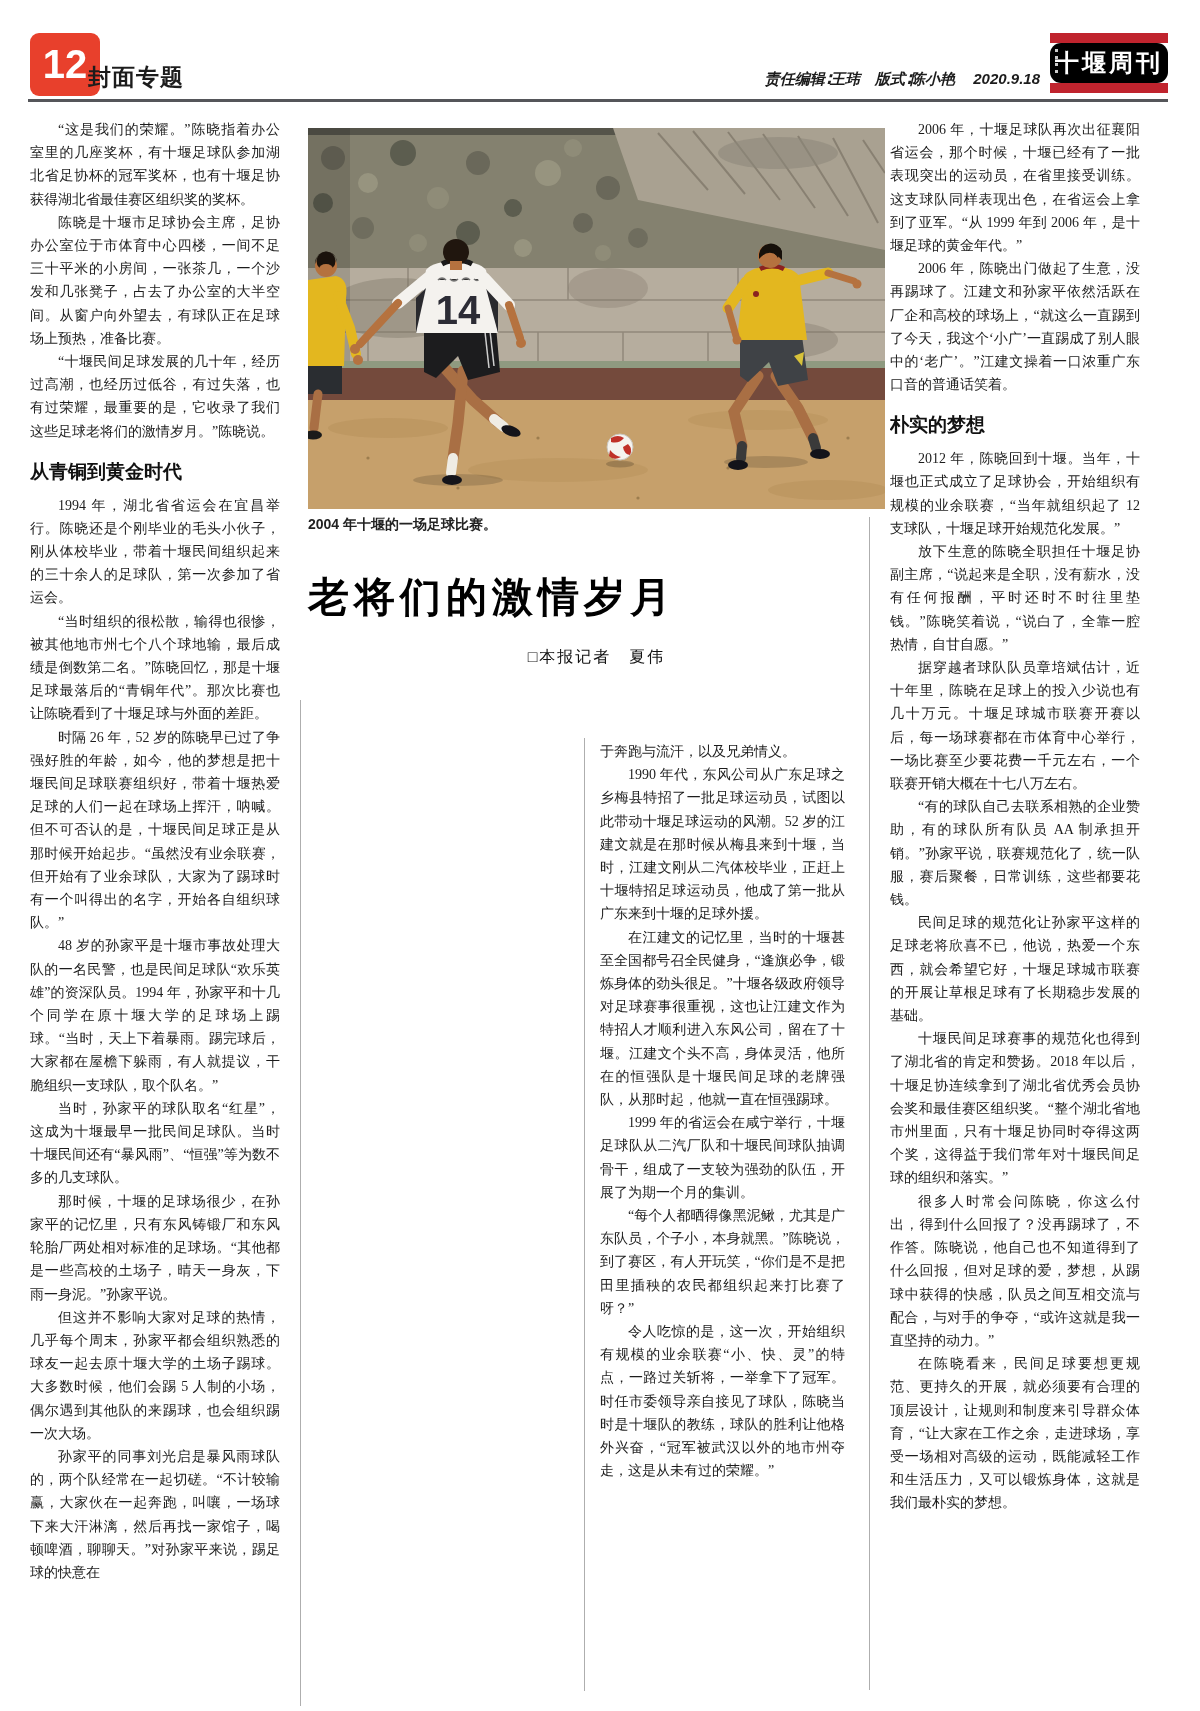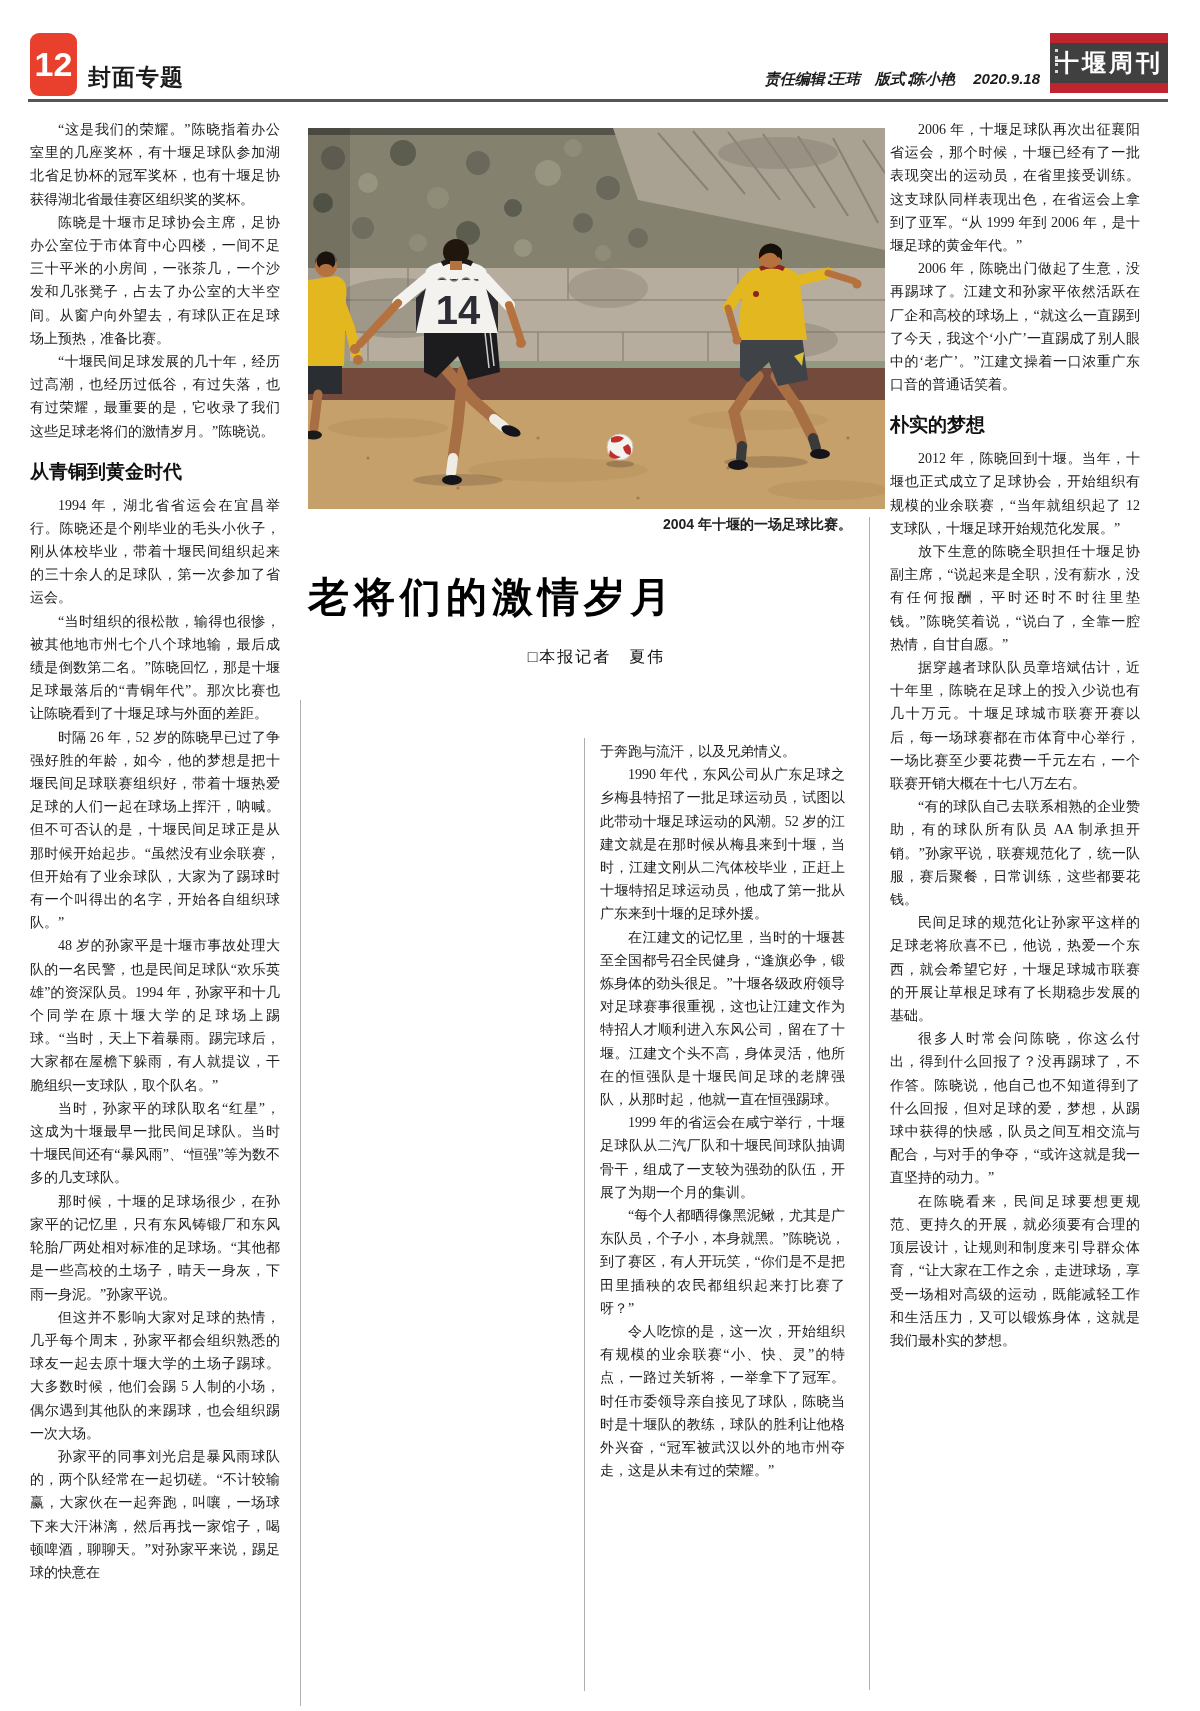--- a/index.html
+++ b/index.html
@@ -1,52 +1,52 @@
 <!DOCTYPE html>
 <html><head>
 <meta charset="utf-8">
 <style>
   html,body{margin:0;padding:0;background:#e9e9e9;}
   .page{position:relative;width:1200px;height:1711px;background:#ffffff;overflow:hidden;
         font-family:"Liberation Serif", serif;color:#1c1c1c;margin:0 auto;}
   
-  .pagenum-box{position:absolute;left:30px;top:33px;width:47px;height:63px;background:#e8402c;
+  .pagenum-box{position:absolute;left:30px;top:33px;width:70px;height:63px;background:#e8402c;
         border-radius:9px;color:#fff;font-family:"Liberation Sans", sans-serif;font-weight:bold;
-        font-size:34px;display:flex;align-items:center;justify-content:center;}
+        font-size:40px;display:flex;align-items:center;justify-content:center;}
   .section-label{position:absolute;left:88px;top:62px;font-family:"Liberation Sans", sans-serif;
         font-weight:bold;font-size:23px;letter-spacing:1px;}
   .credits{position:absolute;left:600px;top:70px;width:440px;text-align:right;
         font-family:"Liberation Sans", sans-serif;font-style:italic;font-weight:bold;font-size:15px;}
   .credits span{margin-left:14px;}
   .masthead{position:absolute;left:1050px;top:33px;width:118px;height:60px;display:flex;
         flex-direction:column;}
   .masthead .band{height:10px;background:#c0242e;}
-  .masthead .mid{flex:1;background:#404040;position:relative;display:flex;align-items:center;
+  .masthead .mid{flex:1;background:#000000;position:relative;display:flex;align-items:center;
         justify-content:center;color:#fff;font-family:"Liberation Serif", serif;font-weight:bold;
-        font-size:24px;letter-spacing:3px;white-space:nowrap;}
+        font-size:24px;letter-spacing:3px;white-space:nowrap;border-radius:11px;}
   .masthead .marks{position:absolute;left:5px;top:6px;display:flex;flex-direction:column;gap:4px;}
   .masthead .marks i{display:block;width:3px;height:3px;background:#fff;opacity:.8;}
   .header-rule{position:absolute;left:28px;top:99px;width:1140px;height:3px;background:#55565a;}
   
   .col{position:absolute;font-size:14px;line-height:23.2px;text-align:justify;overflow:hidden;}
   .col p{margin:0;text-indent:2em;}
   .col p.no-indent{text-indent:0;}
   .col h2{font-family:"Liberation Sans", sans-serif;font-size:19px;margin:17px 0 10px 0;
         line-height:1.25;text-indent:0;font-weight:bold;color:#111;}
   #col1{left:30px;top:118px;width:250px;height:1592px;}
   #col3{left:600px;top:740px;width:245px;height:960px;}
   #col4{left:890px;top:118px;width:250px;height:1560px;}
   
   .vdiv{position:absolute;width:1px;background:#aeaeae;}
   #vdiv1{left:300px;top:700px;height:1006px;}
   #vdiv2{left:584px;top:738px;height:953px;}
   #vdiv3{left:869px;top:517px;height:1173px;}
   
   .photo{position:absolute;left:308px;top:128px;width:577px;height:381px;overflow:hidden;}
-  .caption{position:absolute;left:308px;top:516px;width:560px;text-align:right;
+  .caption{position:absolute;left:308px;top:516px;width:560px;text-align:left;
         font-family:"Liberation Sans", sans-serif;font-weight:bold;font-size:14px;color:#222;
         padding-right:16px;box-sizing:border-box;}
   .headline{position:absolute;left:308px;top:570px;width:577px;text-align:left;
         font-family:"Liberation Serif", serif;font-weight:bold;font-size:41px;letter-spacing:5px;
         color:#000;}
   .byline{position:absolute;left:308px;top:647px;width:577px;text-align:center;
         font-family:"Liberation Sans", sans-serif;font-size:16px;letter-spacing:2px;color:#111;}
   
   .pullquote{position:absolute;left:364px;top:1000px;width:166px;}
   .pullquote p{margin:0;font-family:"Liberation Serif", serif;font-weight:bold;font-size:17.5px;
@@ -272,17 +272,18 @@
 
   <div class="col" id="col4">
     <p>2006 年，十堰足球队再次出征襄阳省运会，那个时候，十堰已经有了一批表现突出的运动员，在省里接受训练。这支球队同样表现出色，在省运会上拿到了亚军。“从 1999 年到 2006 年，是十堰足球的黄金年代。”</p>
     <p>2006 年，陈晓出门做起了生意，没再踢球了。江建文和孙家平依然活跃在厂企和高校的球场上，“就这么一直踢到了今天，我这个‘小广’一直踢成了别人眼中的‘老广’。”江建文操着一口浓重广东口音的普通话笑着。</p>
     <h2>朴实的梦想</h2>
     <p>2012 年，陈晓回到十堰。当年，十堰也正式成立了足球协会，开始组织有规模的业余联赛，“当年就组织起了 12 支球队，十堰足球开始规范化发展。”</p>
     <p>放下生意的陈晓全职担任十堰足协副主席，“说起来是全职，没有薪水，没有任何报酬，平时还时不时往里垫钱。”陈晓笑着说，“说白了，全靠一腔热情，自甘自愿。”</p>
     <p>据穿越者球队队员章培斌估计，近十年里，陈晓在足球上的投入少说也有几十万元。十堰足球城市联赛开赛以后，每一场球赛都在市体育中心举行，一场比赛至少要花费一千元左右，一个联赛开销大概在十七八万左右。</p>
     <p>“有的球队自己去联系相熟的企业赞助，有的球队所有队员 AA 制承担开销。”孙家平说，联赛规范化了，统一队服，赛后聚餐，日常训练，这些都要花钱。</p>
     <p>民间足球的规范化让孙家平这样的足球老将欣喜不已，他说，热爱一个东西，就会希望它好，十堰足球城市联赛的开展让草根足球有了长期稳步发展的基础。</p>
+    <p>十堰民间足球赛事的规范化也得到了湖北省的肯定和赞扬。2018 年以后，十堰足协连续拿到了湖北省优秀会员协会奖和最佳赛区组织奖。“整个湖北省地市州里面，只有十堰足协同时夺得这两个奖，这得益于我们常年对十堰民间足球的组织和落实。”</p>
     <p>很多人时常会问陈晓，你这么付出，得到什么回报了？没再踢球了，不作答。陈晓说，他自己也不知道得到了什么回报，但对足球的爱，梦想，从踢球中获得的快感，队员之间互相交流与配合，与对手的争夺，“或许这就是我一直坚持的动力。”</p>
     <p>在陈晓看来，民间足球要想更规范、更持久的开展，就必须要有合理的顶层设计，让规则和制度来引导群众体育，“让大家在工作之余，走进球场，享受一场相对高级的运动，既能减轻工作和生活压力，又可以锻炼身体，这就是我们最朴实的梦想。</p>
   </div>
 
 </div>
 
 </body></html>

